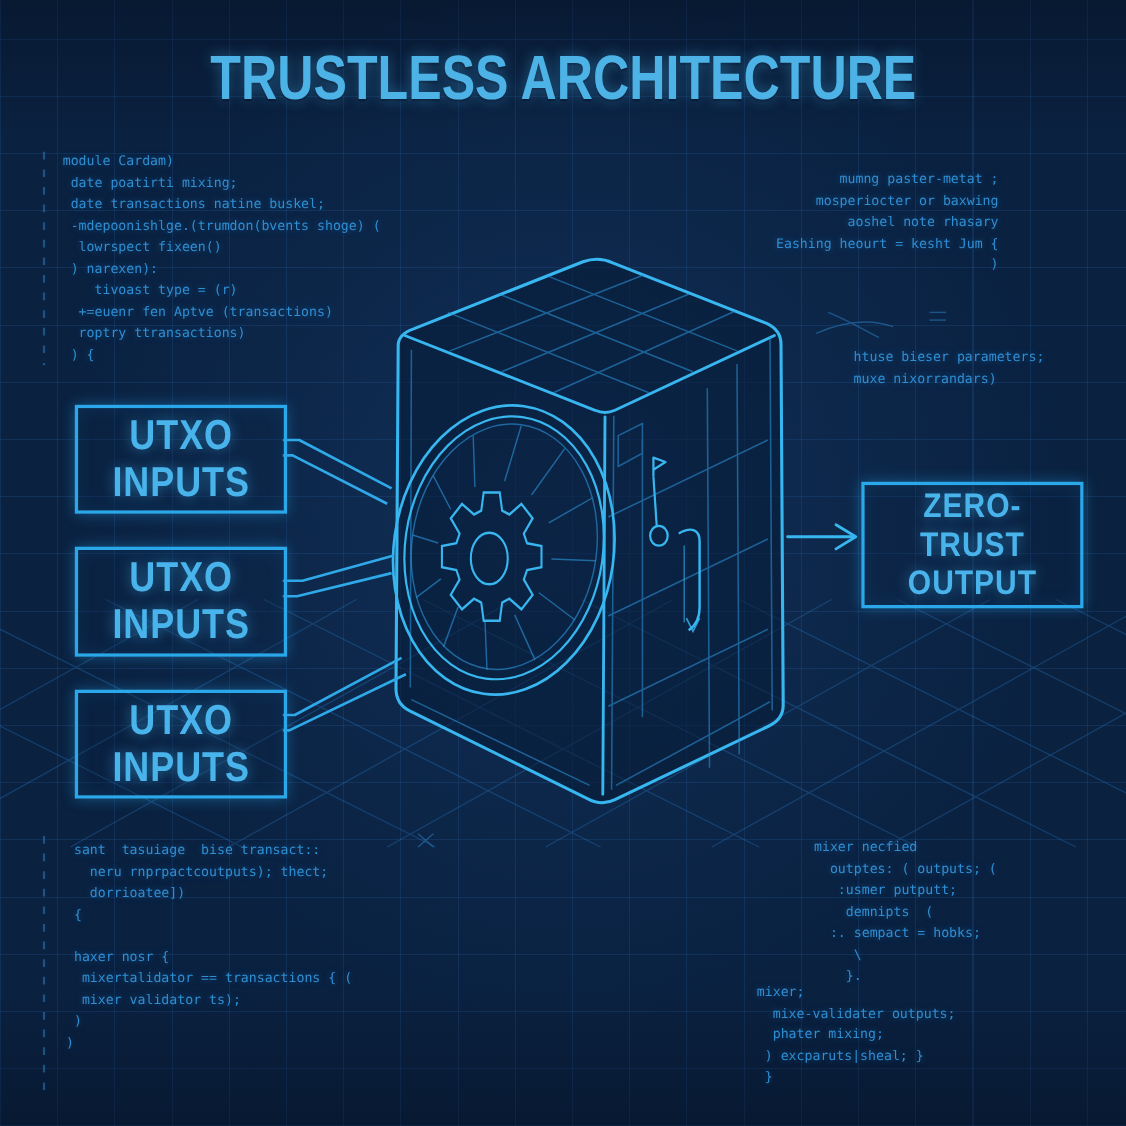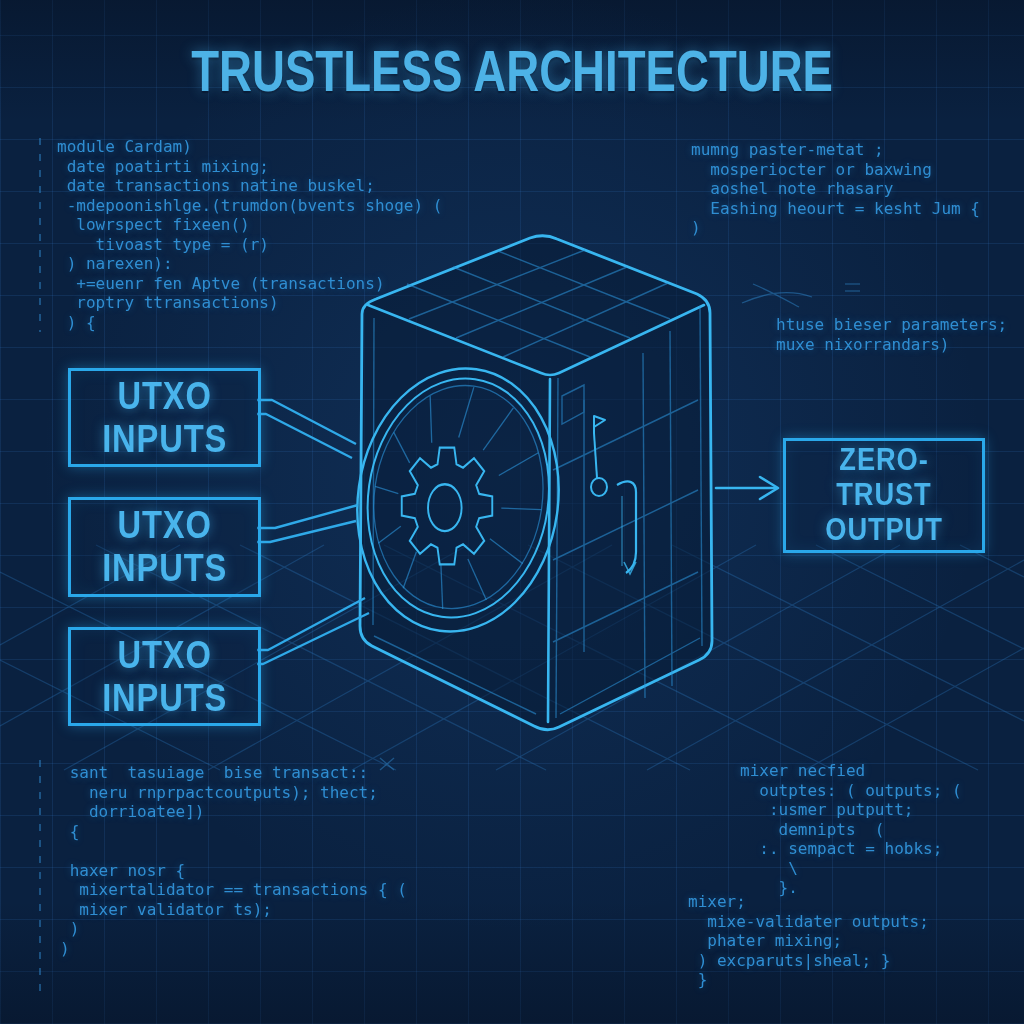--- a/index.html
+++ b/index.html
@@ -16,21 +16,21 @@
   .abs{position:absolute;}
   .title-wrap{left:0;top:38px;width:1024px;text-align:center;}
   .title{
     display:inline-block;font-weight:bold;font-size:57px;letter-spacing:0px;
     color:#4db2e6;transform:scaleX(.80);transform-origin:center;
     text-shadow:0 0 14px rgba(70,180,240,.45), 0 2px 2px rgba(0,0,20,.6);
     white-space:nowrap;
   }
   .code{
     font-family:"DejaVu Sans Mono", monospace;
-    font-size:16px;line-height:19.5px;color:#2f8ed2;
+    font-size:12px;line-height:19.5px;color:#2f8ed2;
     white-space:pre;text-shadow:0 0 7px rgba(40,140,220,.40);
   }
   .code div{min-height:19.5px;}
   .node{
     border:3px solid #2aa8ea;
     box-shadow:0 0 12px rgba(42,168,234,.40), inset 0 0 16px rgba(42,168,234,.10);
     display:flex;align-items:center;justify-content:center;text-align:center;
     background:rgba(10,34,66,.25);
   }
   .node-label{
@@ -162,22 +162,22 @@
   <g stroke="#38b6f0" stroke-width="2.6" fill="none" stroke-linejoin="round" stroke-linecap="round">
     <path d="M716,488 L776,488"></path>
     <path d="M760,477 L778,488 L760,499"></path>
   </g>
 </svg>
 
 <div class="abs title-wrap">
   <span class="title">TRUSTLESS ARCHITECTURE</span>
 </div>
 
-<div class="abs code" style="left:57px;top:137px;"><div>module Cardam)</div><div> date poatirti mixing;</div><div> date transactions natine buskel;</div><div> -mdepoonishlge.(trumdon(bvents shoge) (</div><div>  lowrspect fixeen()</div><div>    tivoast type = (r)</div><div> ) narexen):</div><div>  +=euenr fen Aptve (transactions)</div><div>  roptry ttransactions)</div><div> ) {</div></div>
-<div class="abs code" style="left:691px;top:140px;"><div>mumng paster-metat ;</div><div>  mosperiocter or baxwing</div><div>  aoshel note rhasary</div><div>  Eashing heourt = kesht Jum {</div><div>)</div></div>
+<div class="abs code" style="left:57px;top:137px;"><div>module Cardam)</div><div> date poatirti mixing;</div><div> date transactions natine buskel;</div><div> -mdepoonishlge.(trumdon(bvents shoge) (</div><div>  lowrspect fixeen()</div><div> ) narexen):</div><div>    tivoast type = (r)</div><div>  +=euenr fen Aptve (transactions)</div><div>  roptry ttransactions)</div><div> ) {</div></div>
+<div class="abs code" style="left:691px;top:153px;text-align:right;"><div>mumng paster-metat ;</div><div>  mosperiocter or baxwing</div><div>  aoshel note rhasary</div><div>  Eashing heourt = kesht Jum {</div><div>)</div></div>
 <div class="abs code" style="left:776px;top:315px;"><div>htuse bieser parameters;</div><div>muxe nixorrandars)</div></div>
 <div class="abs code" style="left:60px;top:763px;"><div> sant  tasuiage  bise transact::</div><div>   neru rnprpactcoutputs); thect;</div><div>   dorrioatee])</div><div> {</div><div>&nbsp;</div><div> haxer nosr {</div><div>  mixertalidator == transactions { (</div><div>  mixer validator ts);</div><div> )</div><div>)</div></div>
 <div class="abs code" style="left:740px;top:761px;"><div>mixer necfied</div><div>  outptes: ( outputs; (</div><div>   :usmer putputt;</div><div>    demnipts  (</div><div>  :. sempact = hobks;</div><div>     \</div><div>    }.</div></div>
 <div class="abs code" style="left:688px;top:892px;"><div>mixer;</div><div>  mixe-validater outputs;</div><div>  phater mixing;</div><div> ) excparuts|sheal; }</div><div> }</div></div>
 
 <div class="abs node utxo" style="left:68px;top:368px;width:187px;height:93px;">
   <div class="node-label"><span>UTXO</span><br><span>INPUTS</span></div>
 </div>
 <div class="abs node utxo" style="left:68px;top:497px;width:187px;height:94px;">
   <div class="node-label"><span>UTXO</span><br><span>INPUTS</span></div>

